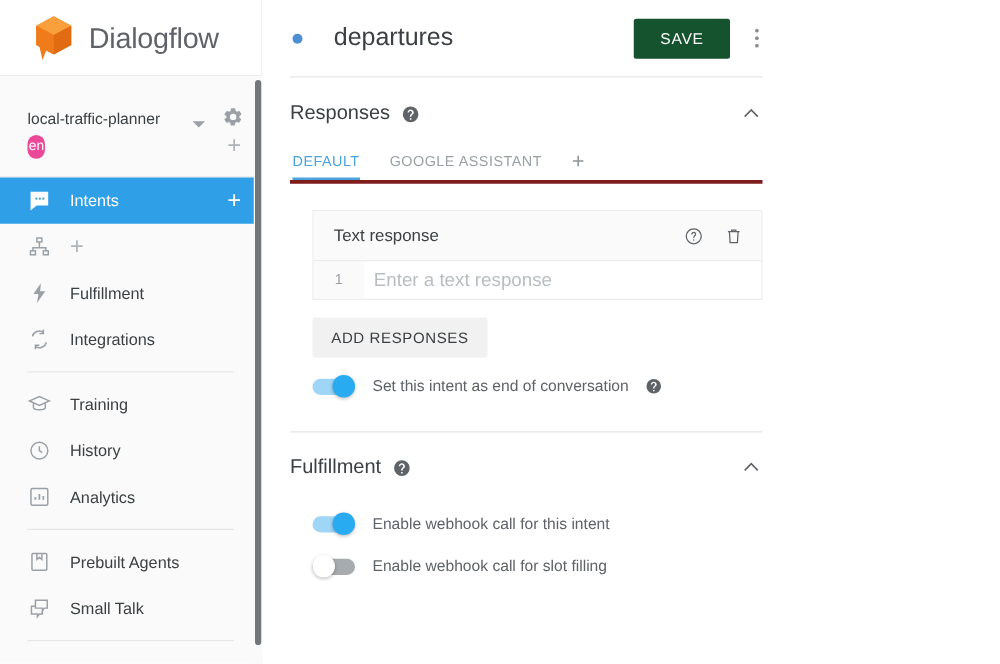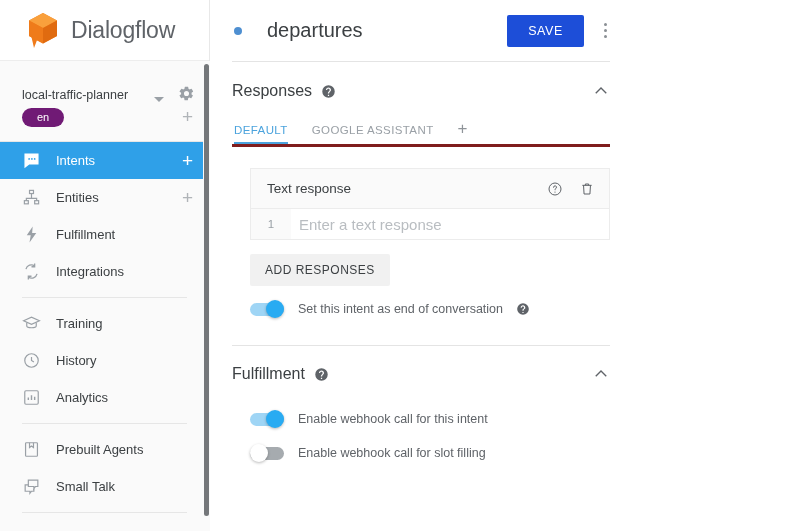--- a/index.html
+++ b/index.html
@@ -52,25 +52,25 @@
     border-top: 5px solid #9aa0a6;
   }
   .gear { width: 17px; height: 17px; }
 
   .lang-row {
     display: flex; align-items: center;
     height: 30px;
     padding: 0 16px 0 22px;
   }
   .lang-chip {
-    background: #701a75;
+    background: #ec4899;
     color: #ffffff;
     font-size: 11px;
     border-radius: 11px;
-    padding: 3px 15px;
+    padding: 3px 1px;
     line-height: 13px;
   }
   .lang-spacer { flex: 1 1 auto; }
   .plus-thin {
     font-size: 19px; color: #b0b4b8; line-height: 16px;
     font-weight: 300;
   }
   .agent-divider { height: 1px; background: #e6e6e6; margin: 9px 0 0 0; }
 
   .nav-item {
@@ -123,21 +123,21 @@
   .dot-blue {
     width: 8px; height: 8px; border-radius: 50%;
     background: #4e8fd1; flex: 0 0 8px;
   }
   .intent-title {
     margin-left: 25px;
     font-size: 20px; color: #3c4043; font-weight: 400;
     flex: 1 1 auto;
   }
   .save-btn {
-    background: #1d4ed8;
+    background: #14532d;
     color: #ffffff;
     font-size: 12.5px;
     letter-spacing: 0.6px;
     border: none;
     border-radius: 2px;
     padding: 9px 21px;
     cursor: pointer;
     font-family: inherit;
   }
   .kebab {
@@ -302,21 +302,20 @@
 
     <div class="nav-item">
       <span class="nav-ico">
         <svg viewBox="0 0 24 24" width="19" height="19" fill="none" stroke="#9aa0a6" stroke-width="1.5">
           <rect x="9.5" y="3" width="5" height="4"></rect>
           <rect x="3" y="16" width="5" height="4"></rect>
           <rect x="16" y="16" width="5" height="4"></rect>
           <path d="M12 7v4M5.5 16v-3h13v3M12 11v2"></path>
         </svg>
       </span>
-      <span class="nav-label">Entities</span>
       <span class="plus-thin">+</span>
     </div>
 
     <div class="nav-item">
       <span class="nav-ico">
         <svg viewBox="0 0 24 24" width="19" height="19" fill="#9aa0a6">
           <path d="M13.5 2L6 13h5l-1.5 9L18 10h-5.2z"></path>
         </svg>
       </span>
       <span class="nav-label">Fulfillment</span>

